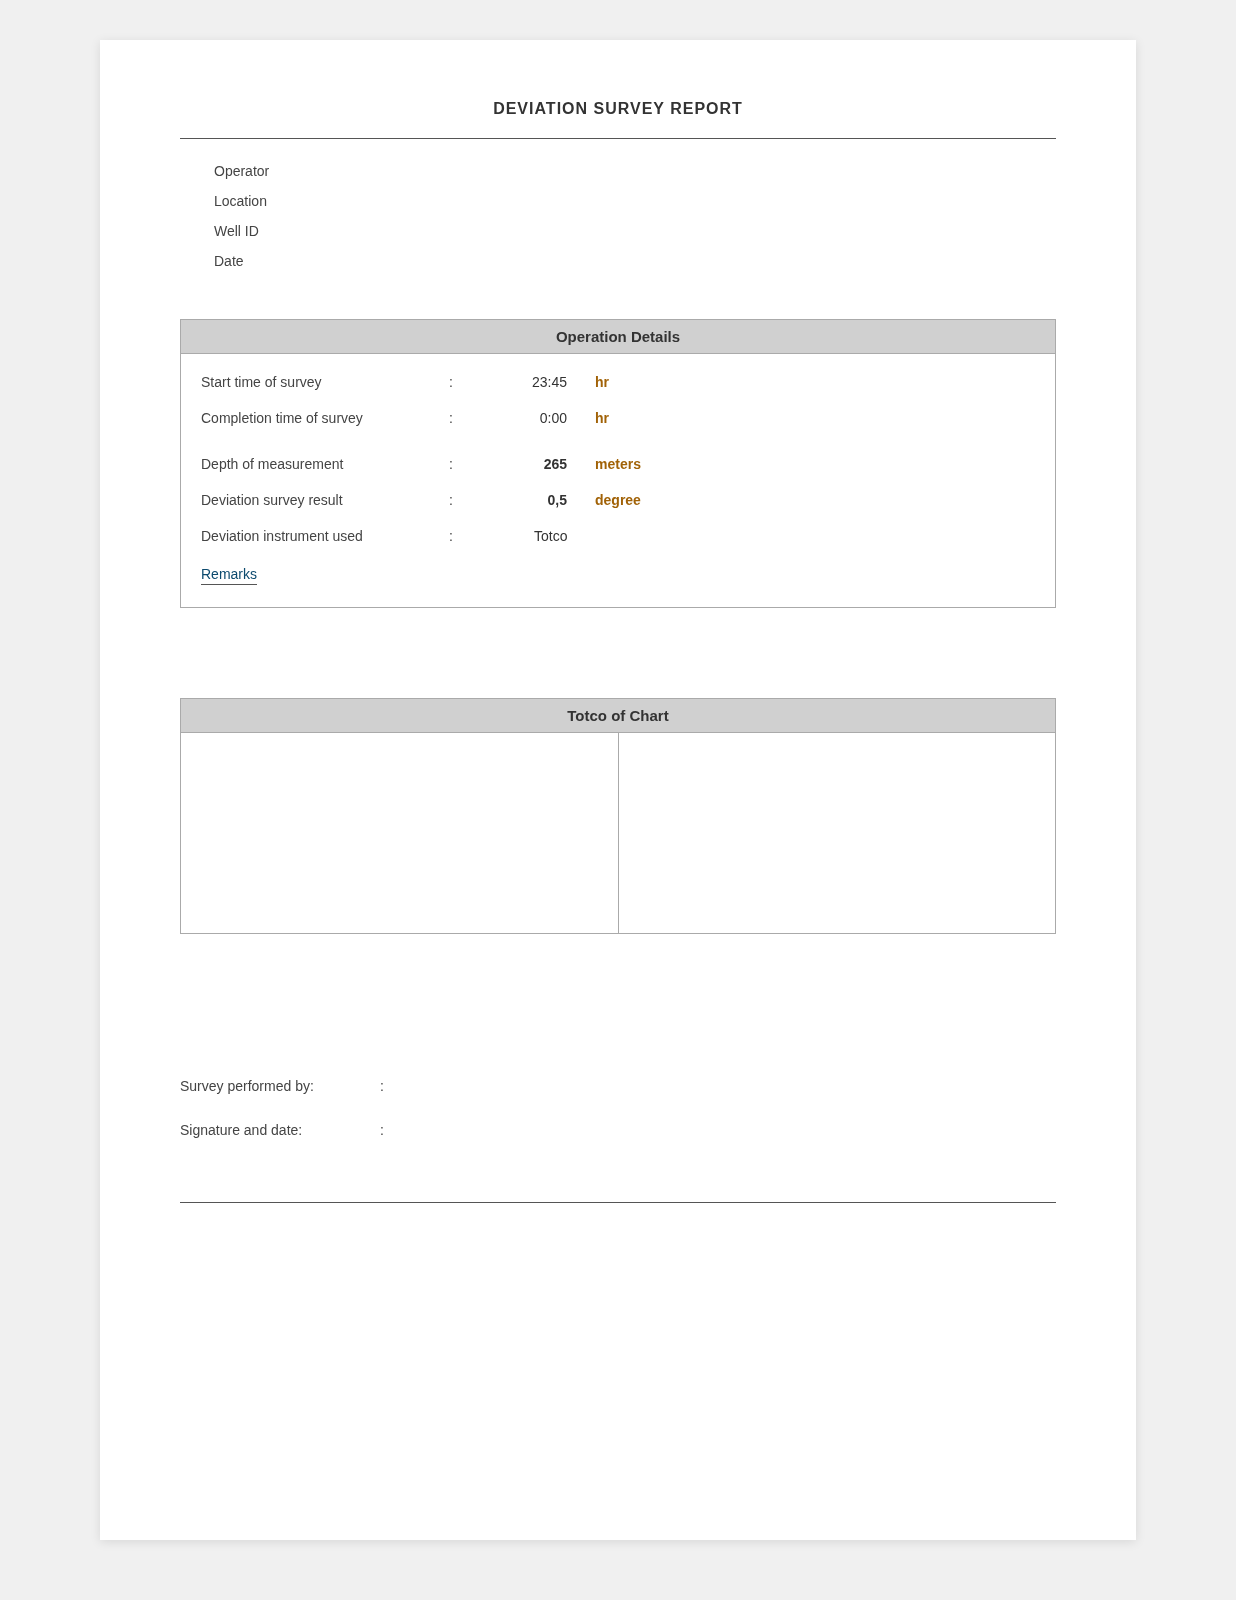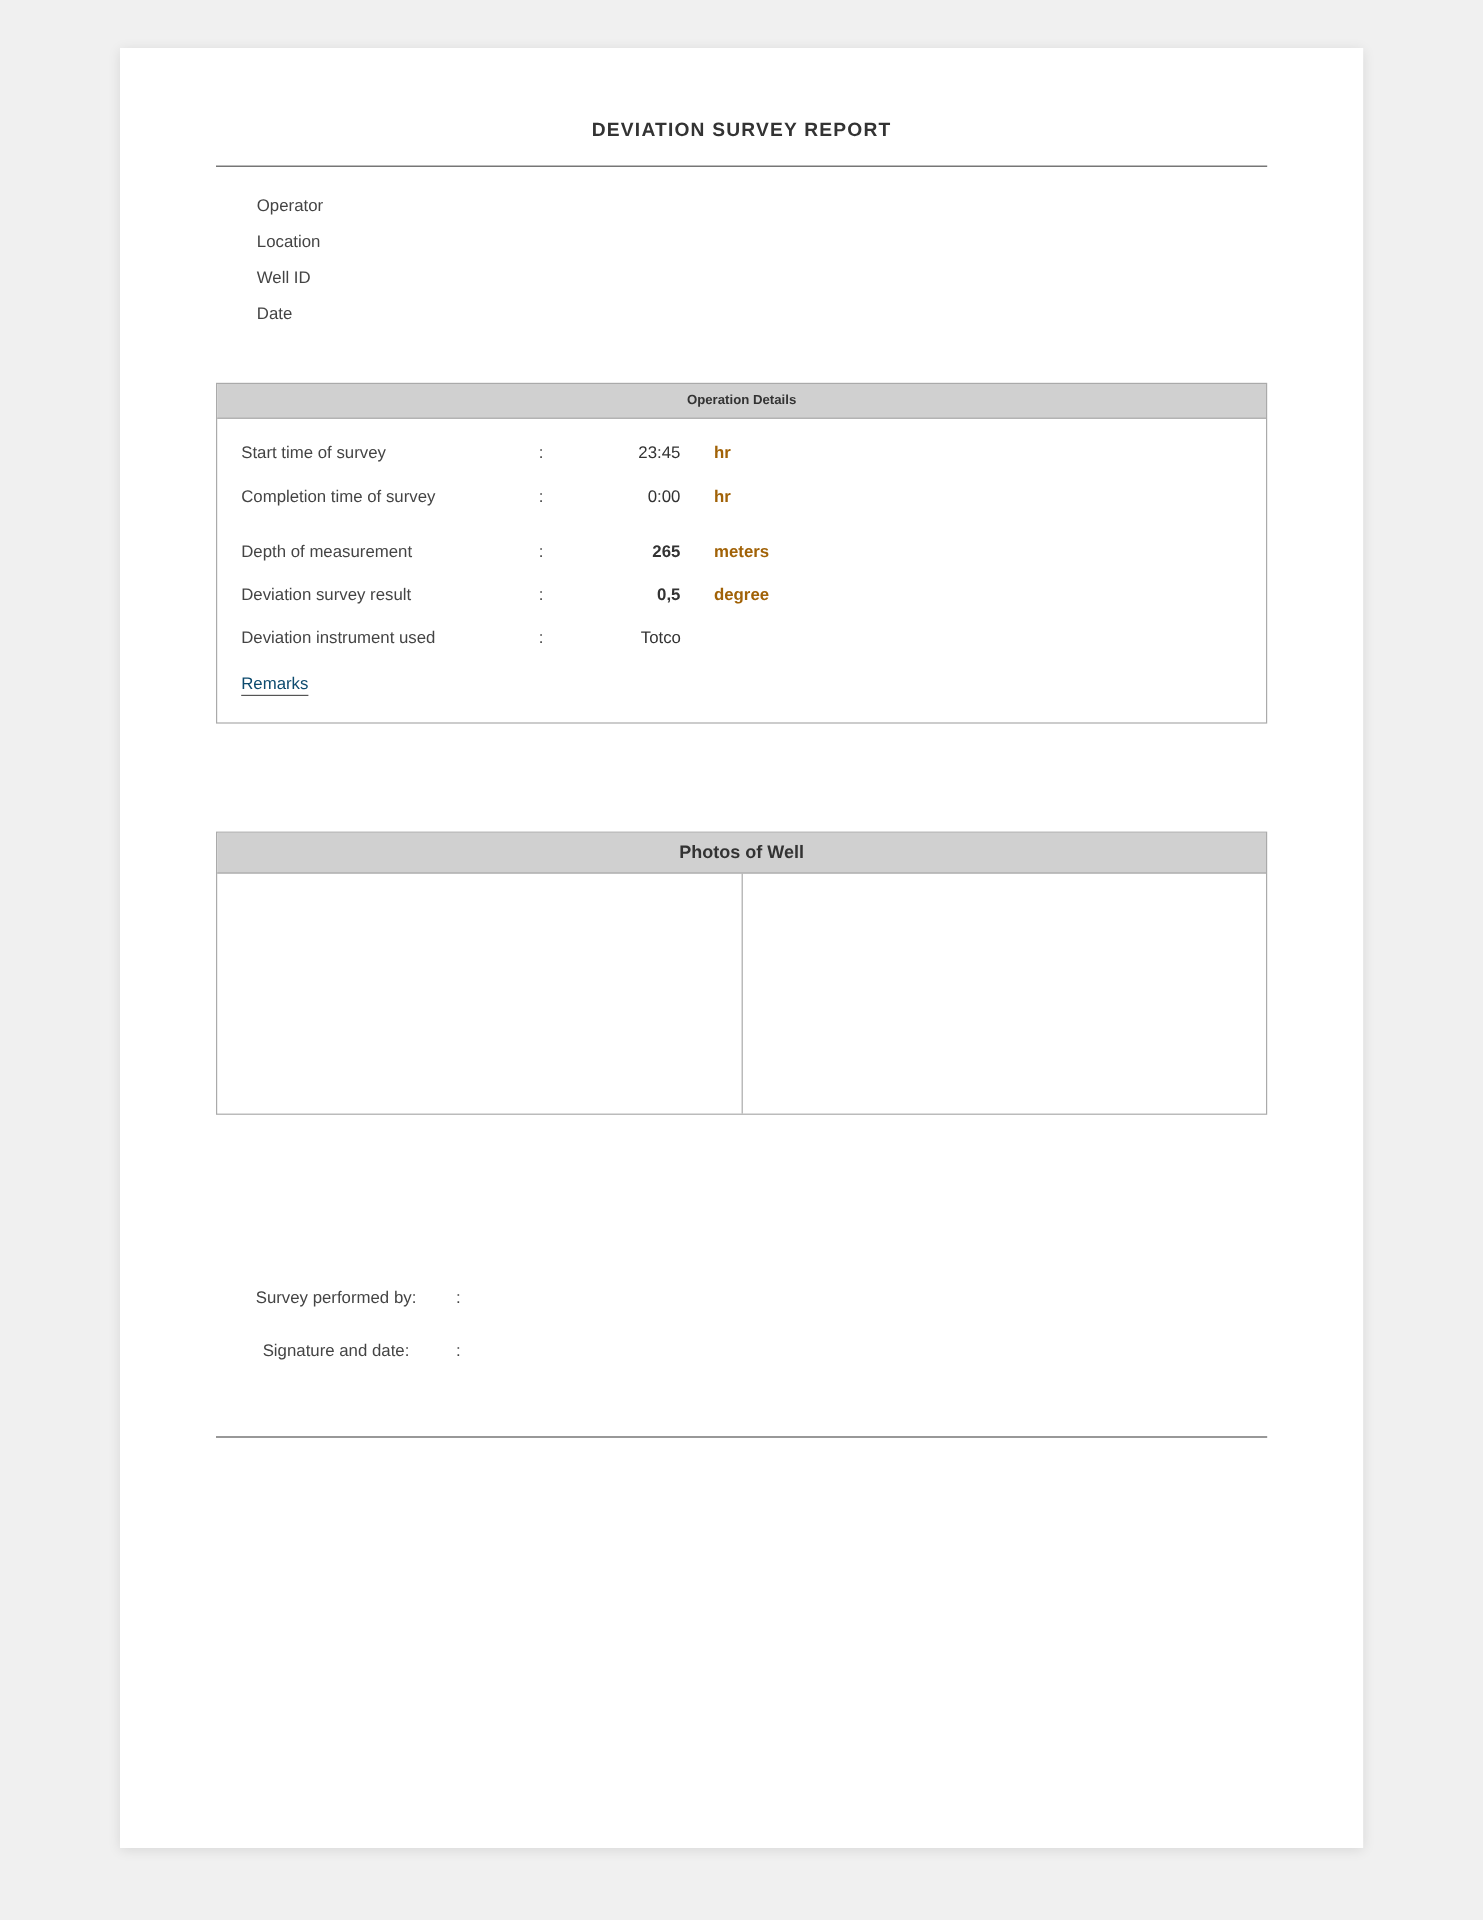--- a/index.html
+++ b/index.html
@@ -73,21 +73,21 @@
 
     .operation-details {
       border: 1px solid #aaa;
       margin-bottom: 30px;
     }
 
     .operation-header {
       background: #d0d0d0;
       text-align: center;
       font-weight: bold;
-      font-size: 11px;
+      font-size: 15px;
       padding: 8px;
       border-bottom: 1px solid #aaa;
     }
 
     .operation-body {
       padding: 10px 20px;
     }
 
     .detail-row {
       display: flex;
@@ -170,21 +170,20 @@
 
     .signature-row {
       display: flex;
       align-items: baseline;
       padding: 14px 0;
     }
 
     .signature-label {
       min-width: 200px;
       color: #444;
-      text-align: center;
     }
 
     .signature-colon {
       color: #444;
     }
 
     .bottom-divider {
       border: none;
       border-top: 1.5px solid #555;
       margin-top: 20px;
@@ -261,21 +260,21 @@
       <div class="remarks-row">
         <span class="remarks-label">Remarks</span>
       </div>
 
     </div>
   </div>
 
   <div style="height: 60px;"></div>
 
   <div class="photos-section">
-    <div class="photos-header">Photos of Well</div>
+    <div class="photos-header">Totco of Chart</div>
     <div class="photos-body">
       <div class="photo-box"></div>
       <div class="photo-box"></div>
     </div>
   </div>
 
   <div style="height: 50px;"></div>
 
   <div class="signature-section">
     <div class="signature-row">

